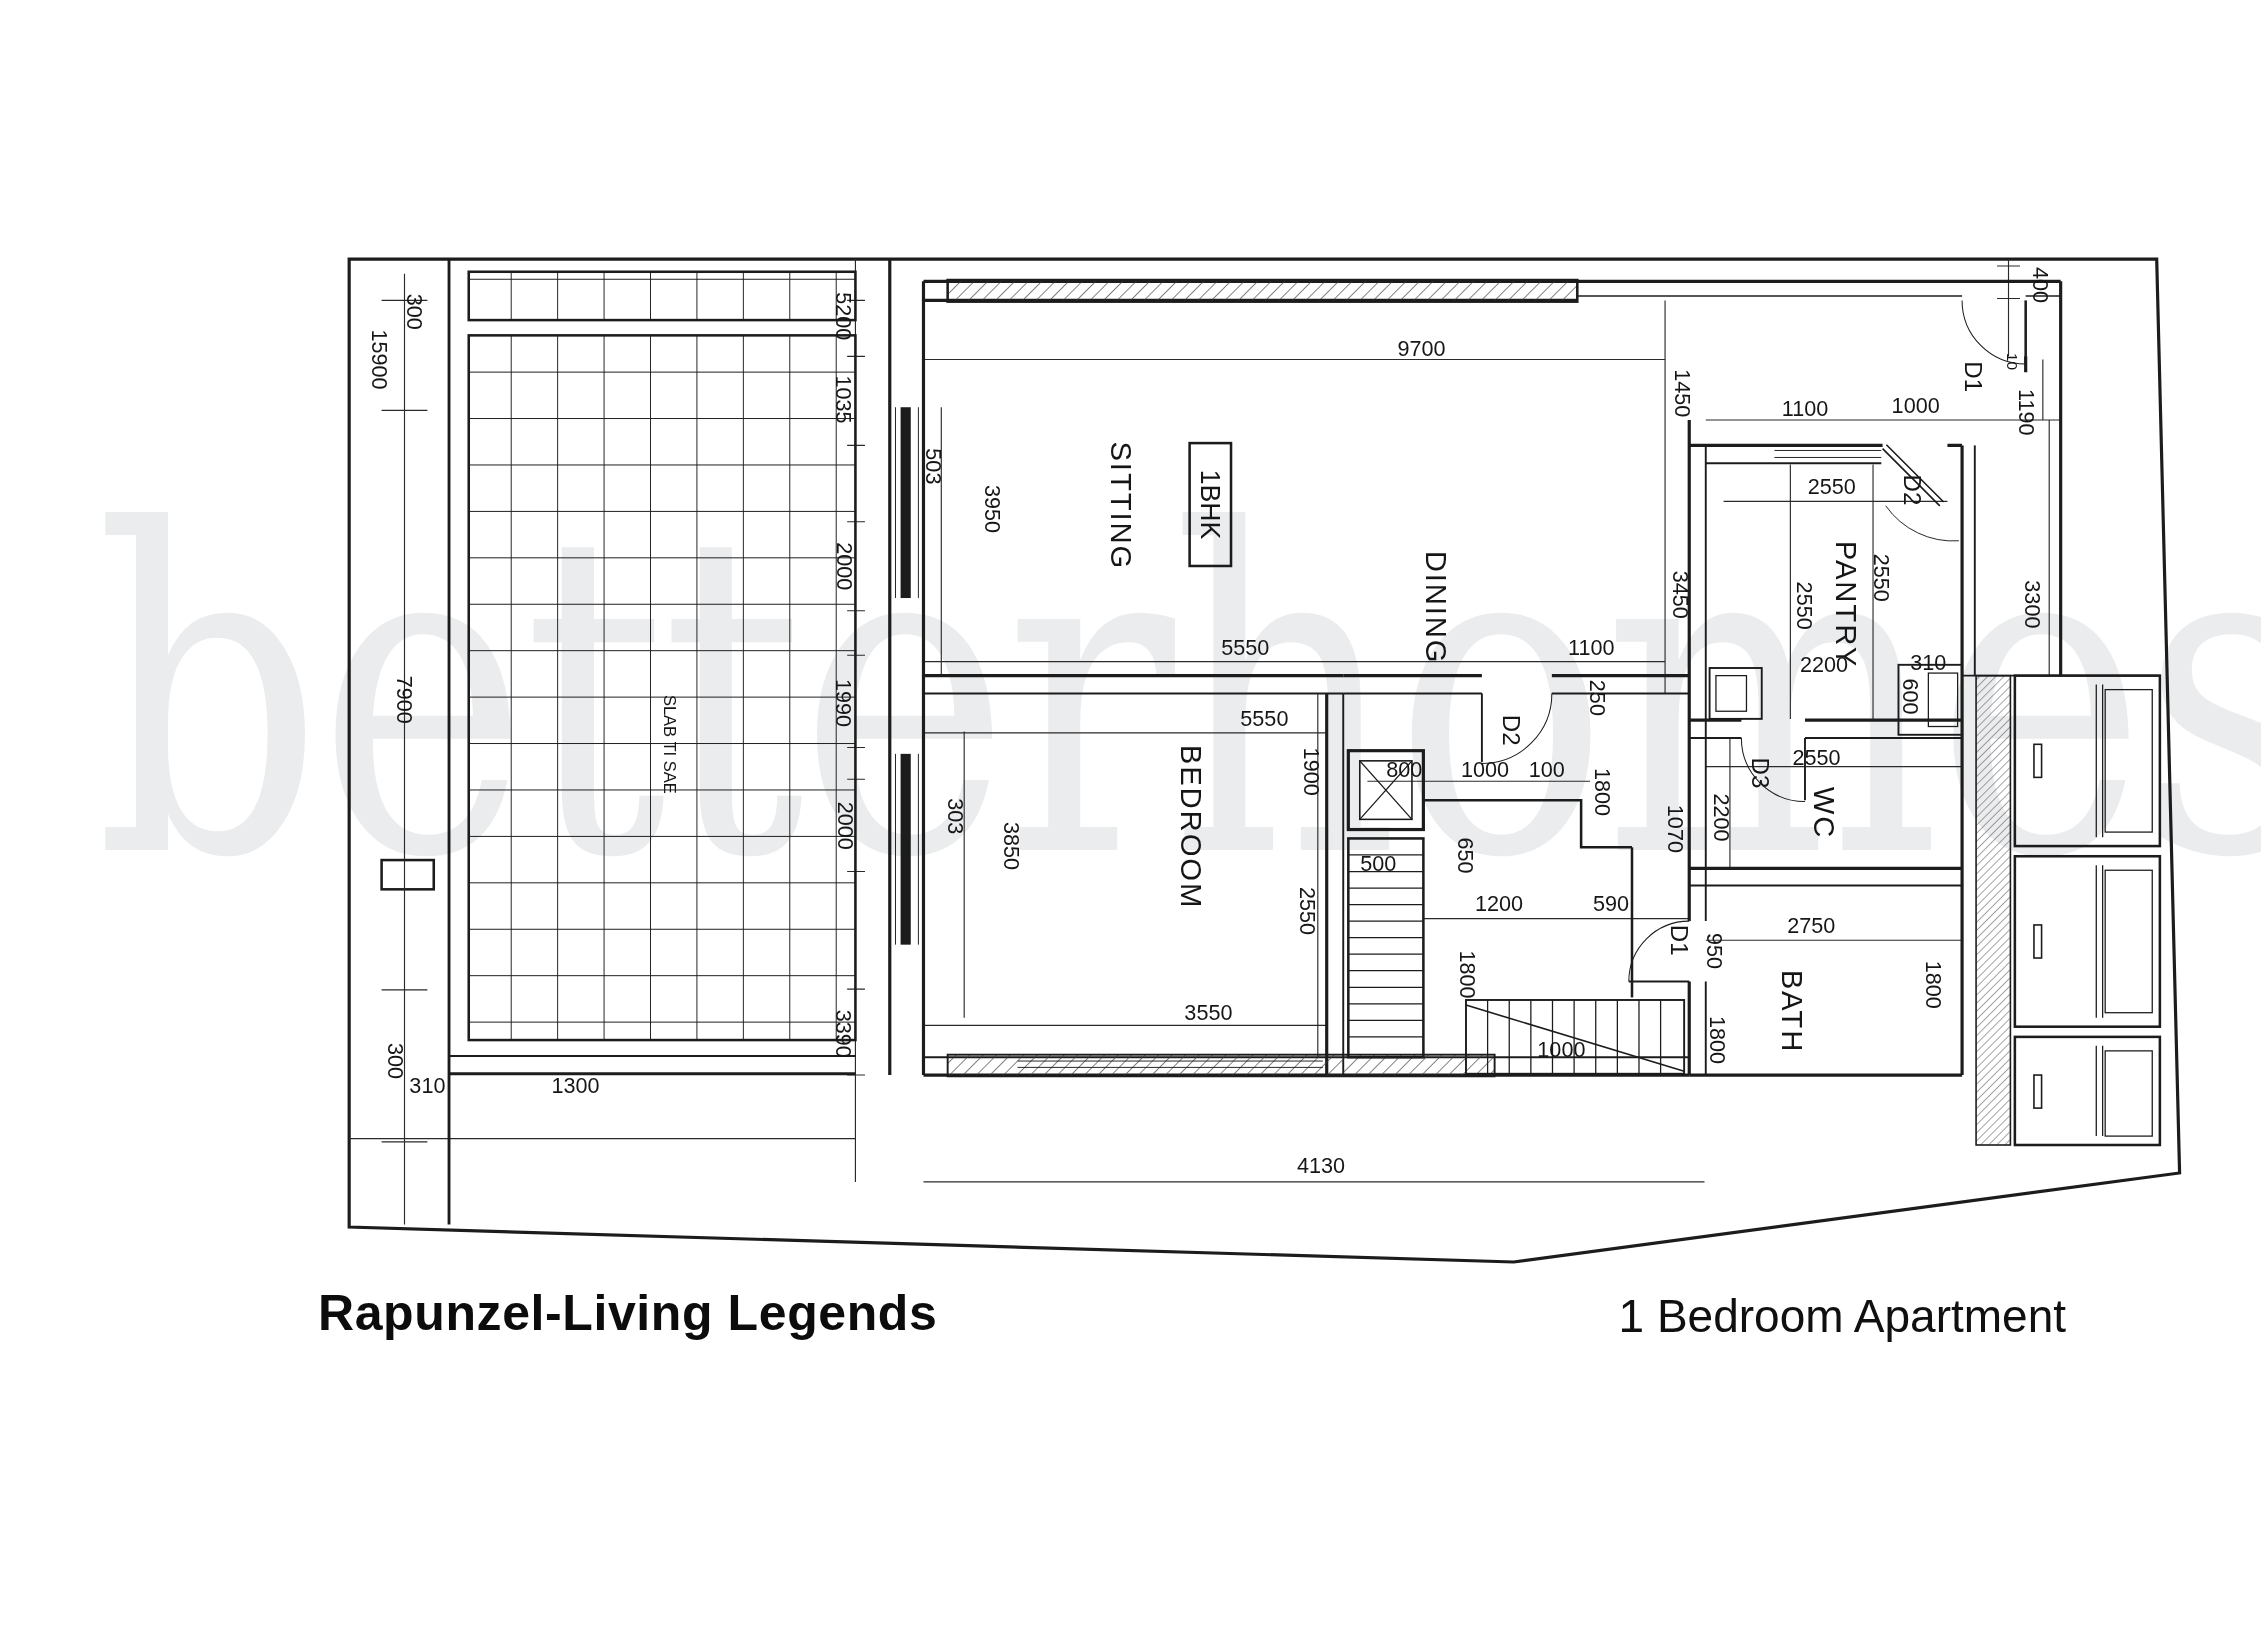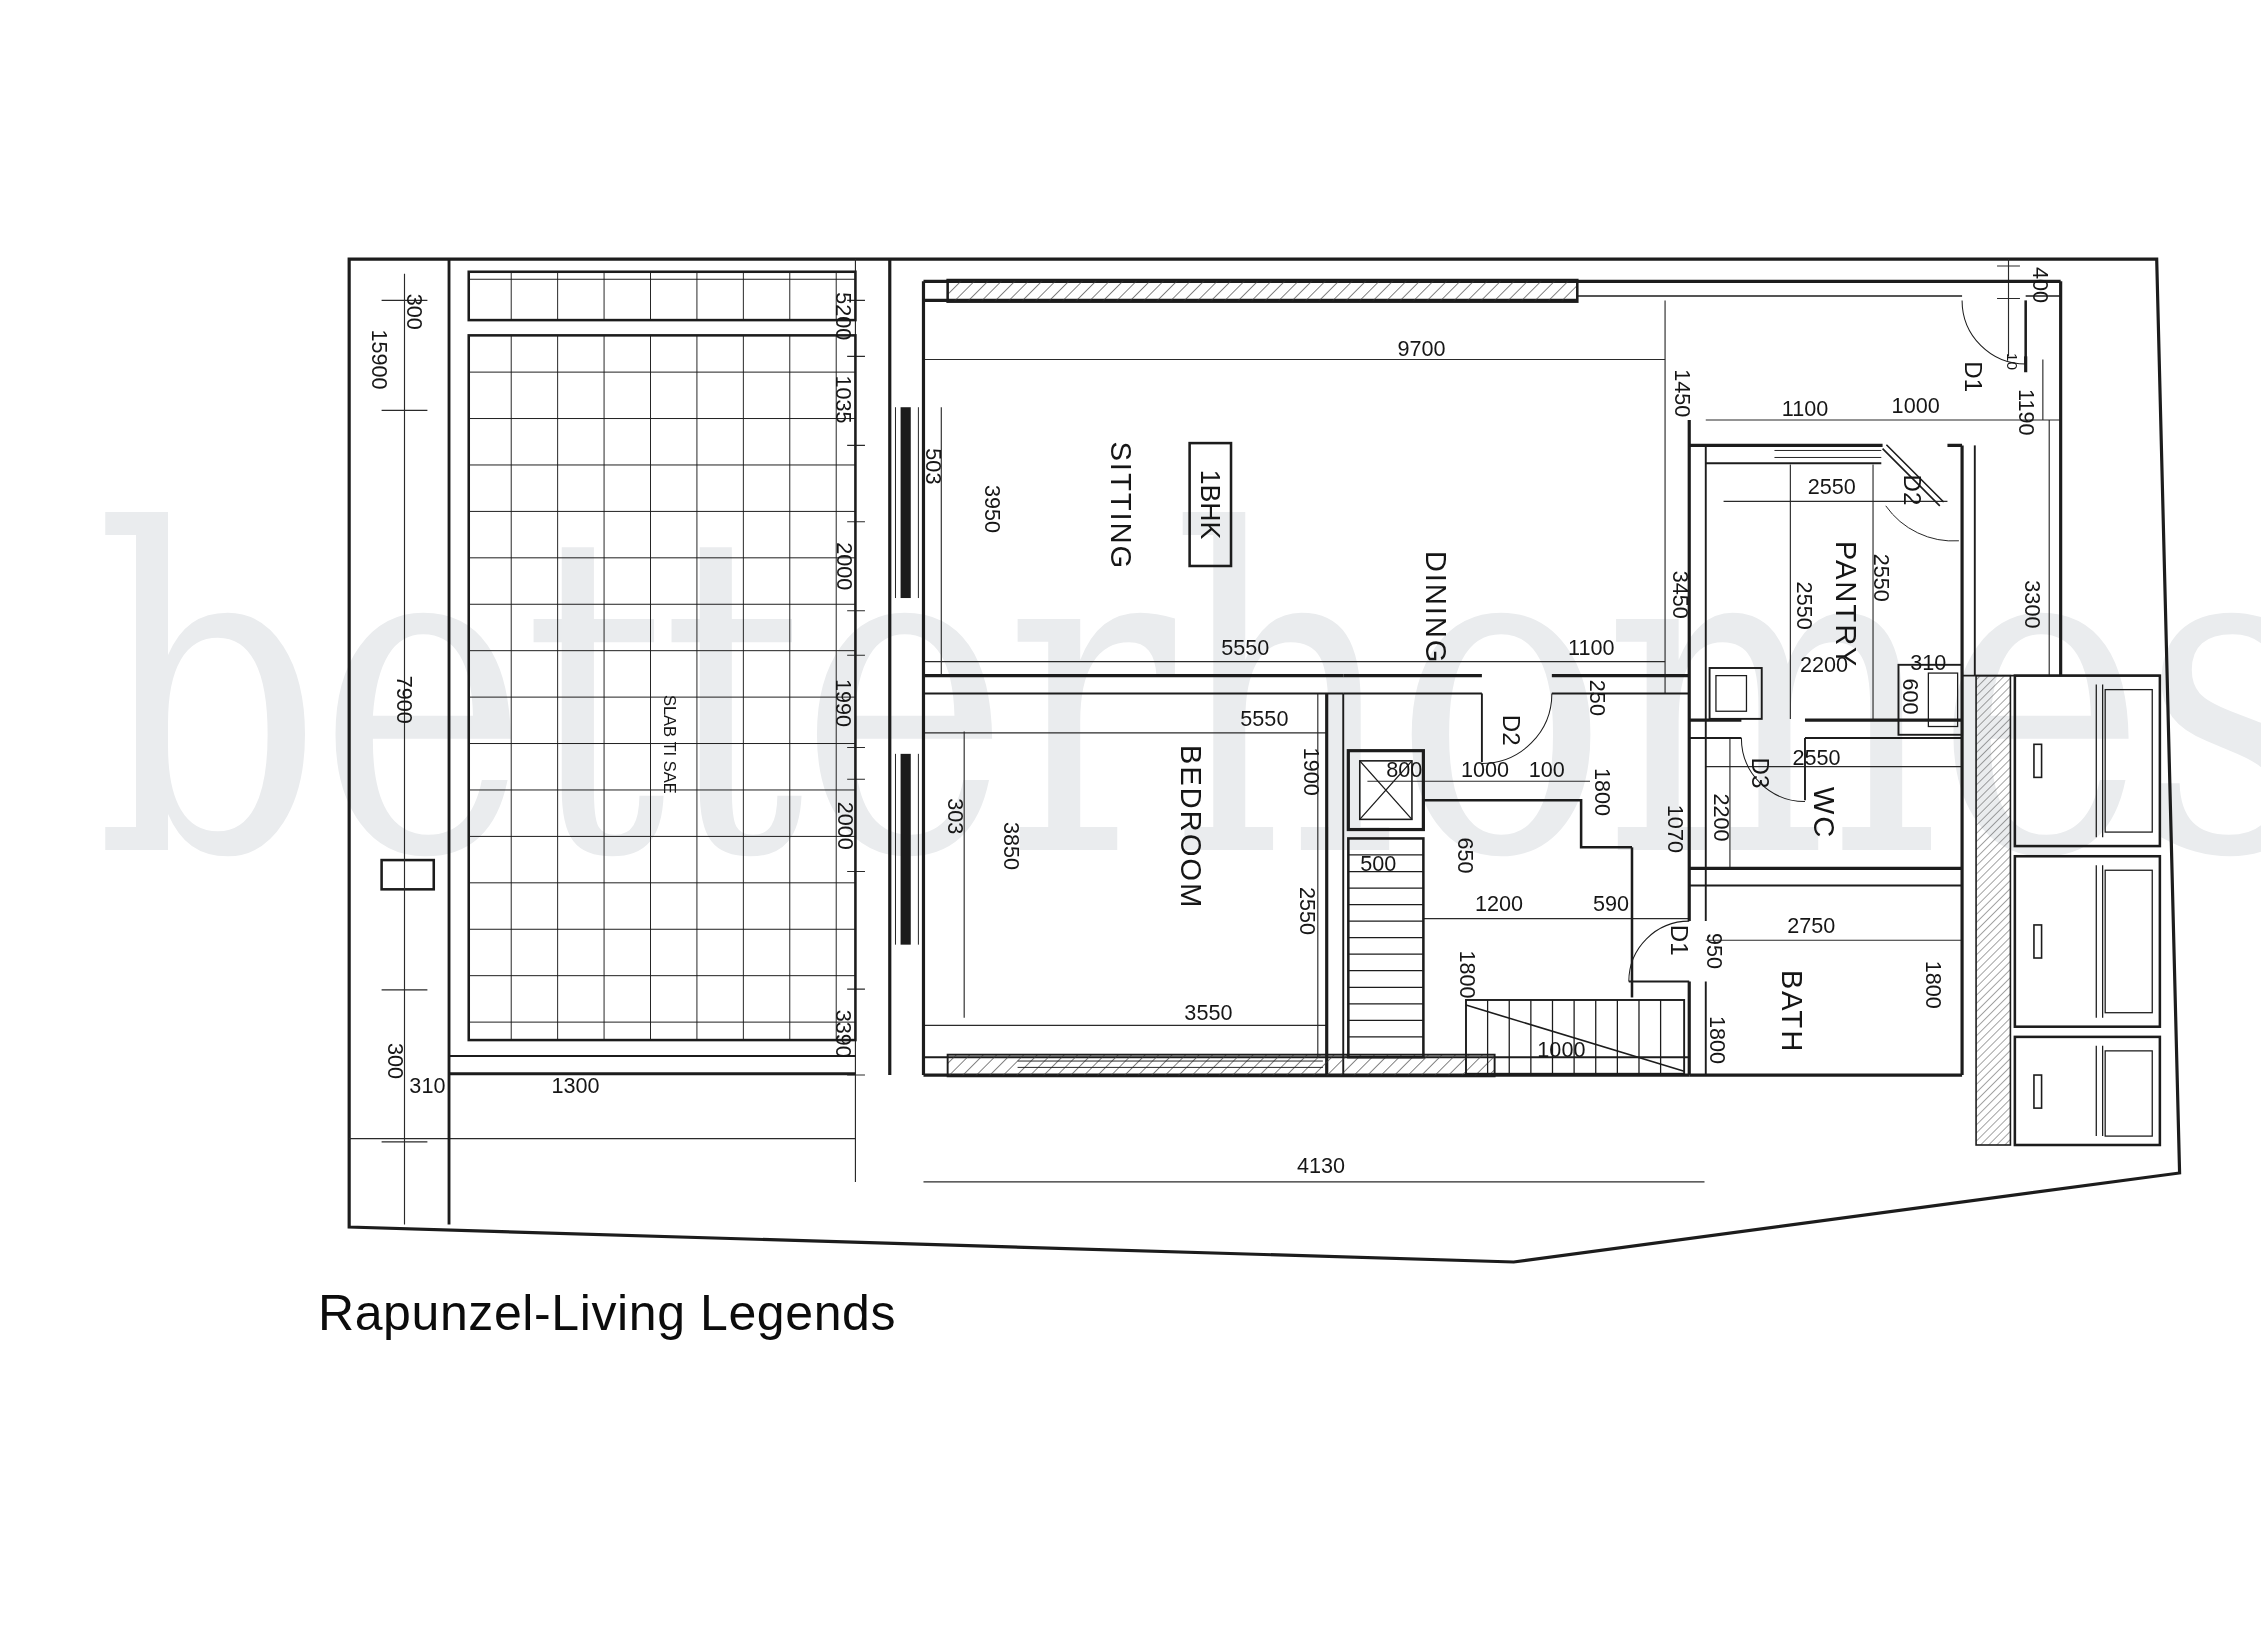--- a/index.html
+++ b/index.html
@@ -4,21 +4,21 @@
 <style>
   html,body{margin:0;padding:0;background:#ffffff;}
   .canvas{position:relative;width:2261px;height:1640px;background:#fff;overflow:hidden;
           font-family:"Liberation Sans",sans-serif;}
   .watermark{position:absolute;left:95px;top:474px;font-family:"DejaVu Serif",serif;
              font-size:445px;line-height:1;color:#eaecee;letter-spacing:-6.4px;
              transform:scaleX(.8);transform-origin:left top;white-space:nowrap;user-select:none;}
   svg.plan{position:absolute;left:0;top:0;}
   svg.plan text{fill:#161616;font-family:"Liberation Sans",sans-serif;
                 text-anchor:middle;dominant-baseline:central;}
-  .title-left{position:absolute;left:318px;top:1284px;font-size:50px;font-weight:400;
+  .title-left{position:absolute;left:318px;top:1284px;font-size:50px;font-weight:700;
               color:#0c0c0c;letter-spacing:0.6px;}
   .title-right{position:absolute;right:195px;top:1289px;font-size:46px;font-weight:400;color:#101010;}
 </style>
 </head>
 <body>
 
 <div class="canvas">
 
   <div class="watermark">betterhomes</div>
 
@@ -251,15 +251,16 @@
         <text x="2768" y="1215" font-size="38" transform="rotate(90 2768 1215)">D3</text>
         <text x="2706" y="1285" font-size="34" transform="rotate(90 2706 1285)">2200</text>
         <text x="2868" y="1278" font-size="46" letter-spacing="3" transform="rotate(90 2868 1278)">WC</text>
         <text x="2848" y="1455" font-size="34">2750</text>
         <text x="2818" y="1590" font-size="46" letter-spacing="3" transform="rotate(90 2818 1590)">BATH</text>
         <text x="3040" y="1548" font-size="34" transform="rotate(90 3040 1548)">1800</text>
       </g>
   </svg>
 
   <div class="title-left">Rapunzel-Living Legends</div>
+  <div class="title-right">1 Bedroom Apartment</div>
 
 </div>
 
 
 </body></html>

